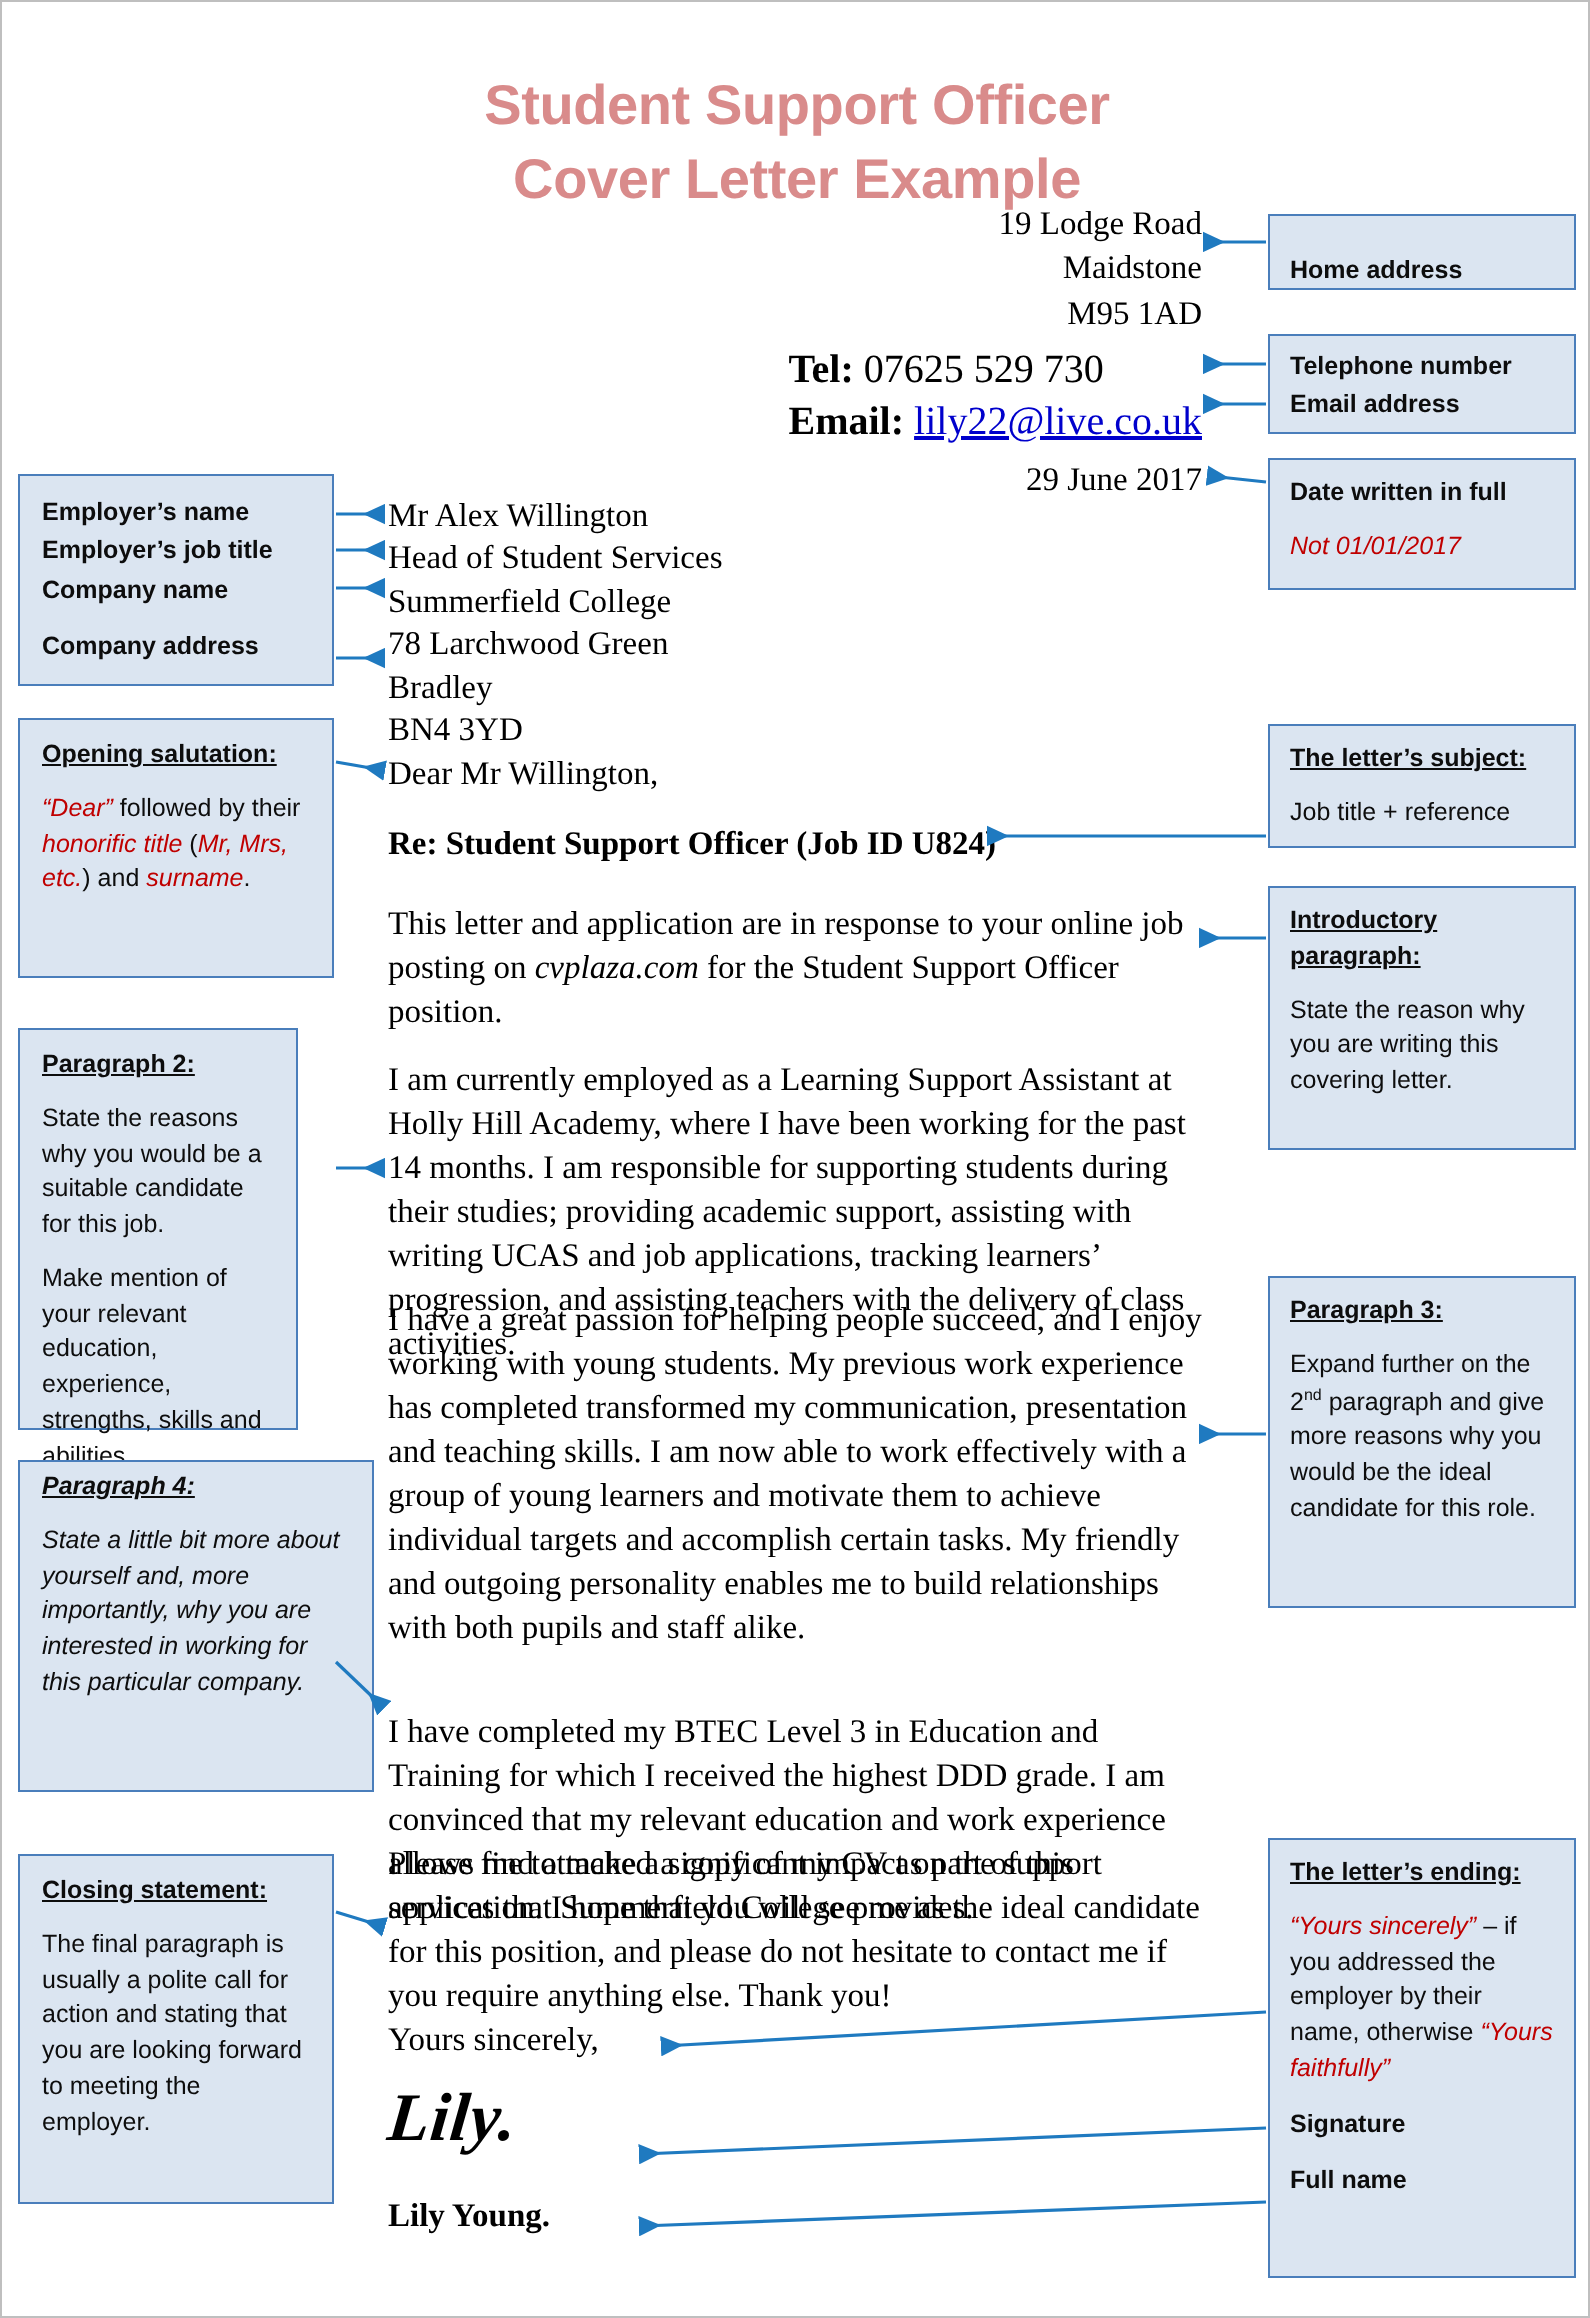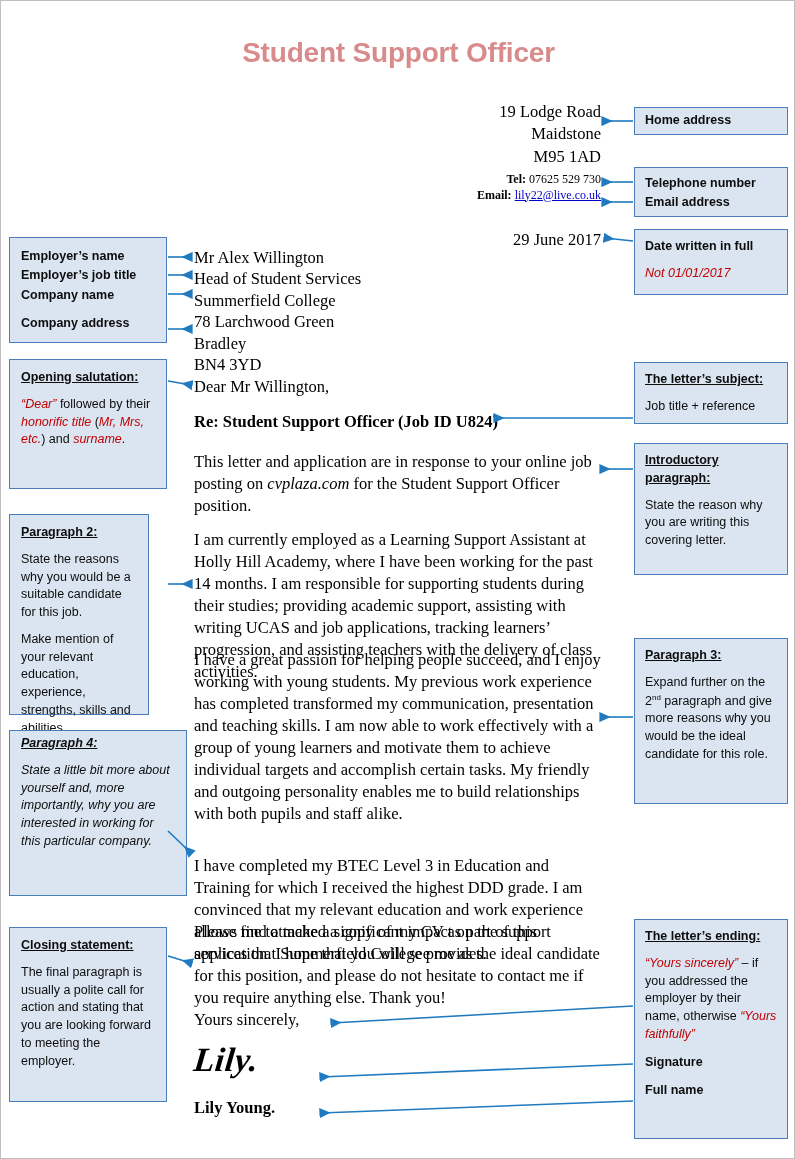--- a/index.html
+++ b/index.html
@@ -35,22 +35,22 @@
   .sender-block {
     position: absolute;
     right: 193px; top: 100px;
     text-align: right;
     font-size: 16.5px;
     line-height: 1.35;
   }
   .contact-block {
     position: absolute;
     right: 193px; top: 171px;
-    text-align: right;
-    font-size: 12px;
+    text-align: left;
+    font-size: 20px;
     line-height: 1.3;
   }
   .contact-block b { font-weight: bold; }
   .email-link { color:#0000cc; text-decoration: underline; }
 
   .date-block {
     position: absolute;
     right: 193px; top: 229px;
     text-align: right;
     font-size: 16.5px;
@@ -140,20 +140,21 @@
     pointer-events: none;
   }
 </style>
 </head>
 <body>
 
 <div id="page">
 
   <div class="title">
     <div>Student Support Officer</div>
+    <div>Cover Letter Example</div>
   </div>
 
   <div class="sender-block serif">
     <div>19 Lodge Road</div>
     <div>Maidstone</div>
     <div>M95 1AD</div>
   </div>
 
   <div class="contact-block serif">
     <div>
@@ -185,21 +186,21 @@
   </div>
   <div class="para serif p2">I am currently employed as a Learning Support Assistant at Holly Hill Academy, where I have been working for the past 14 months. I am responsible for supporting students during their studies; providing academic support, assisting with writing UCAS and job applications, tracking learners’ progression, and assisting teachers with the delivery of class activities.</div>
   <div class="para serif p3">I have a great passion for helping people succeed, and I enjoy working with young students. My previous work experience has completed transformed my communication, presentation and teaching skills. I am now able to work effectively with a group of young learners and motivate them to achieve individual targets and accomplish certain tasks. My friendly and outgoing personality enables me to build relationships with both pupils and staff alike.</div>
   <div class="para serif p4">I have completed my BTEC Level 3 in Education and Training for which I received the highest DDD grade. I am convinced that my relevant education and work experience allows me to make a significant impact on the support services that Summerfield College provides.</div>
   <div class="para serif p5">Please find attached a copy of my CV as part of this application. I hope that you will see me as the ideal candidate for this position, and please do not hesitate to contact me if you require anything else. Thank you!</div>
   <div class="para serif signoff">Yours sincerely,</div>
 
   <div class="signature">Lily.</div>
   <div class="fullname">Lily Young.</div>
 
-  <div class="box" style="left:633px; top:106px; width:154px; height:28px; padding:3px 10px;">
+  <div class="box" style="left:633px; top:106px; width:154px; height:28px; padding:18px 10px;">
     <span class="box-label">Home address</span>
   </div>
 
   <div class="box" style="left:633px; top:166px; width:154px; height:50px; padding:6px 10px;">
     <span class="box-label">Telephone number</span>
     <span class="box-label">Email address</span>
   </div>
 
   <div class="box" style="left:633px; top:228px; width:154px; height:66px;">
     <span style="font-weight:bold;">Date written in full</span>

